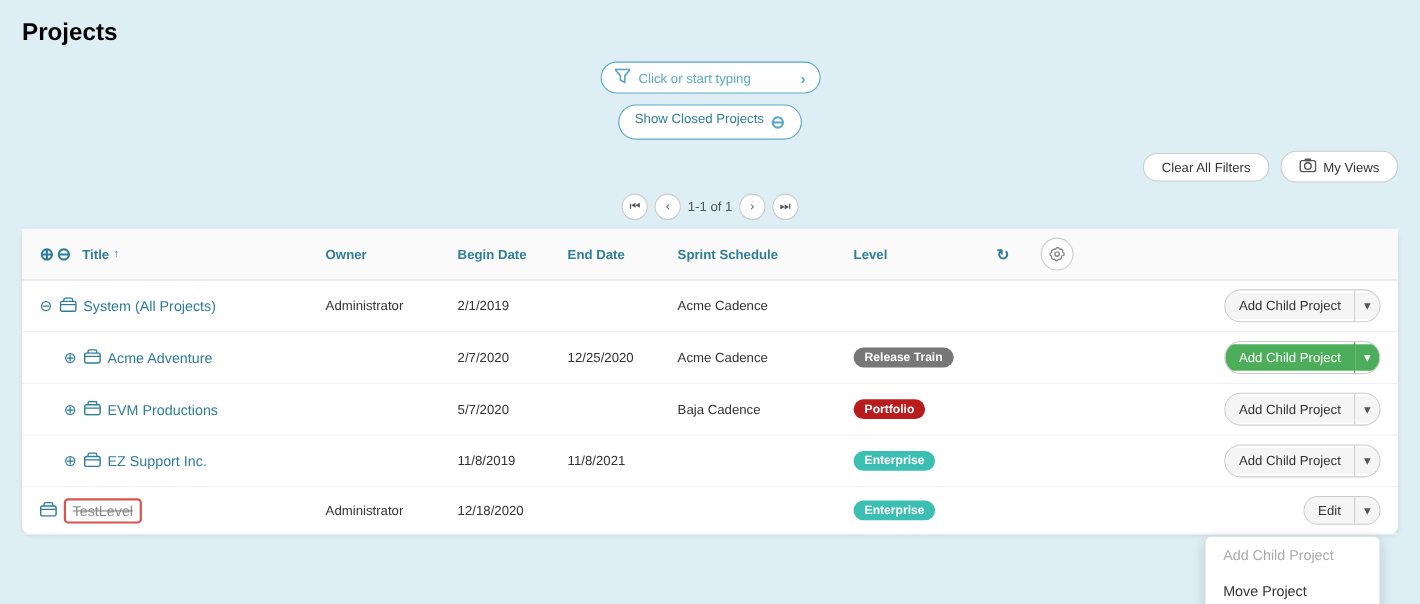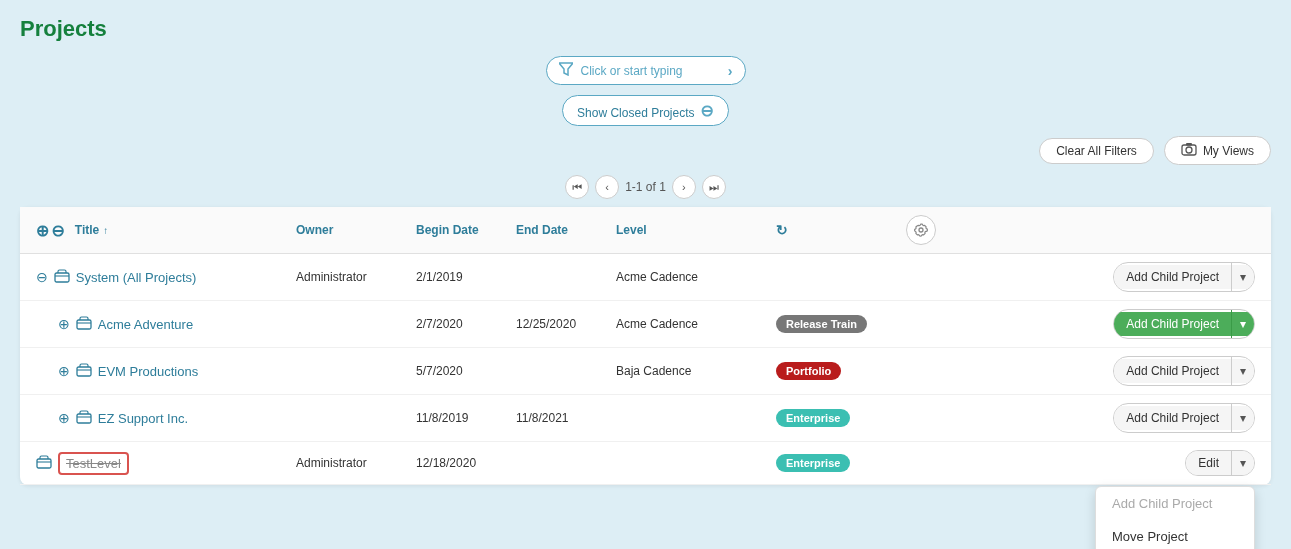--- a/index.html
+++ b/index.html
@@ -11,21 +11,21 @@
       color: #333;
     }
     .page-container {
       background: #ddeef5;
       padding: 16px 20px;
       min-height: 549px;
     }
     .page-title {
       font-size: 22px;
       font-weight: bold;
-      color: #15803d;
+      color: #000000;
       margin-bottom: 14px;
     }
     .toolbar {
       display: flex;
       align-items: center;
       gap: 10px;
       margin-bottom: 10px;
       flex-direction: column;
     }
     .filter-box {
@@ -48,21 +48,21 @@
       font-size: 12px;
       flex: 1;
     }
     .filter-chevron {
       color: #5ba8c4;
       font-size: 14px;
       font-weight: bold;
     }
     .show-closed-btn {
       display: flex;
-      align-items: flex-end;
+      align-items: flex-start;
       gap: 6px;
       background: white;
       border: 1.5px solid #5ba8c4;
       border-radius: 20px;
       padding: 5px 14px;
       color: #2e7d9a;
       font-size: 12px;
       cursor: pointer;
     }
     .show-closed-btn .minus-circle {
@@ -372,20 +372,21 @@
         <div class="header-plus-minus">
           <span class="pm-icon">⊕</span>
           <span class="pm-icon">⊖</span>
         </div>
         <span>Title</span>
         <span class="sort-icon">↑</span>
       </div>
       <div class="table-header-cell">Owner</div>
       <div class="table-header-cell">Begin Date</div>
       <div class="table-header-cell">End Date</div>
+      <div class="table-header-cell">Sprint Schedule</div>
       <div class="table-header-cell">Level</div>
       <div class="table-header-cell col-actions">
         <span class="refresh-icon">↻</span>
       </div>
       <div class="table-header-cell">
         <div class="settings-icon">
           <svg width="16" height="16" viewBox="0 0 16 16" fill="none" xmlns="http://www.w3.org/2000/svg">
             <path d="M8 10a2 2 0 1 0 0-4 2 2 0 0 0 0 4z" stroke="#888" stroke-width="1.3" fill="none"></path>
             <path d="M13.3 9.4l1-.6a6 6 0 0 0 0-1.6l-1-.6a5 5 0 0 0-.4-.7l.2-1.1a6 6 0 0 0-1.4-1.4l-1.1.2a5 5 0 0 0-.7-.4l-.6-1a6 6 0 0 0-1.6 0l-.6 1a5 5 0 0 0-.7.4l-1.1-.2A6 6 0 0 0 2.9 5l.2 1.1a5 5 0 0 0-.4.7l-1 .6a6 6 0 0 0 0 1.6l1 .6c.1.2.2.5.4.7l-.2 1.1a6 6 0 0 0 1.4 1.4l1.1-.2c.2.2.5.3.7.4l.6 1a6 6 0 0 0 1.6 0l.6-1c.2-.1.5-.2.7-.4l1.1.2a6 6 0 0 0 1.4-1.4l-.2-1.1c.2-.2.3-.5.4-.7z" stroke="#888" stroke-width="1.2" fill="none"></path>
           </svg>

